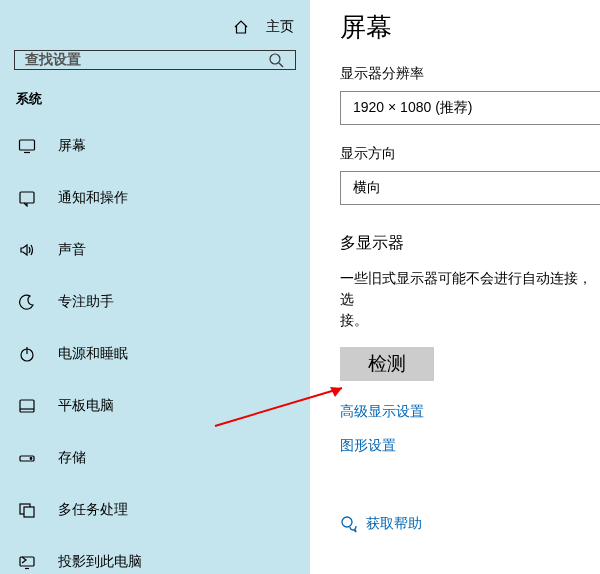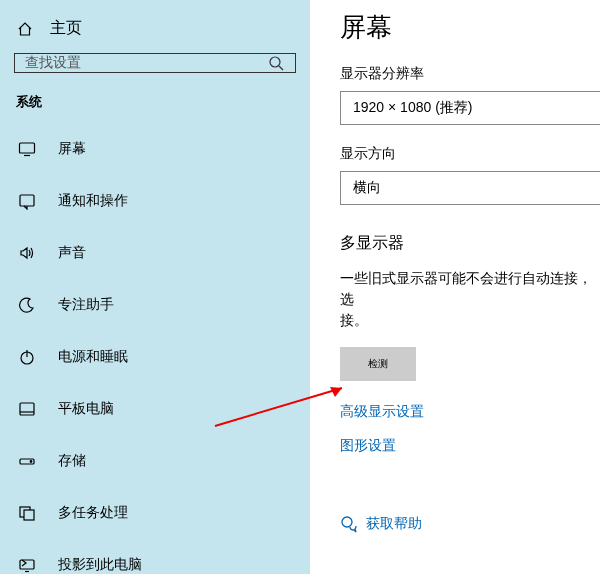--- a/index.html
+++ b/index.html
@@ -1,33 +1,33 @@
 <!DOCTYPE html>
 <html><head>
 <meta charset="utf-8">
 <style>
 * { box-sizing: border-box; margin: 0; padding: 0; }
 body { font-family: "Microsoft YaHei", "Segoe UI", sans-serif; font-size: 14px; color: #000; width: 600px; height: 574px; overflow: hidden; position: relative; background: #fff; }
 .layout { display: flex; height: 100%; }
 .sidebar { width: 310px; background: #c5e5ee; padding: 14px 14px 0 14px; display: flex; flex-direction: column; }
-.home-row { display: flex; align-items: center; gap: 16px; padding: 4px 2px 14px 2px; font-size: 16px; }
+.home-row { display: flex; align-items: center; gap: 16px; padding: 4px 2px 14px 2px; font-size: 14px; justify-content: flex-end; }
 .search-box { display: flex; align-items: center; justify-content: space-between; border: 1px solid #333; height: 34px; padding: 0 10px; font-size: 14px; color: #555; margin-bottom: 20px; }
-.search-box .placeholder { color: #555; }
+.search-box .placeholder { color: #555; font-weight: bold; }
 .sys-header { font-size: 13px; font-weight: 600; padding: 0 2px 12px 2px; }
 .nav { display: flex; flex-direction: column; }
 .nav-item { display: flex; align-items: center; gap: 22px; height: 52px; padding: 0 4px; font-size: 14px; cursor: pointer; }
 .icon { width: 18px; height: 18px; display: inline-flex; align-items: center; justify-content: center; flex-shrink: 0; }
 .main { flex: 1; padding: 10px 0 0 30px; position: relative; }
 .page-title { font-size: 26px; font-weight: 400; margin-bottom: 10px; }
 .link { color: #0066b4; font-size: 14px; cursor: pointer; display: inline-block; }
 .field-label { font-size: 14px; margin-top: 20px; margin-bottom: 8px; }
 .dropdown { border: 1px solid #888; border-right: none; height: 34px; display: flex; align-items: center; justify-content: space-between; padding: 7px 12px; font-size: 14px; width: 260px; cursor: pointer; }
 .section-h { font-size: 16px; font-weight: 400; margin-top: 28px; margin-bottom: 14px; }
 .body-text { font-size: 14px; line-height: 1.5; margin-bottom: 16px; }
-.btn { background: #ccc; border: none; height: 34px; padding: 0 28px; font-size: 10px; cursor: pointer; }
+.btn { background: #ccc; border: none; height: 34px; padding: 0 28px; font-size: 19px; cursor: pointer; }
 .link-block { margin-top: 22px; }
 .help-row { display: flex; align-items: center; gap: 8px; margin-top: 14px; }
 .help-section { margin-top: 60px; }
 .arrow { position: absolute; left: 210px; top: 378px; pointer-events: none; }
 svg { display: block; }
 </style>
 </head>
 <body>
 
 <div class="layout">

